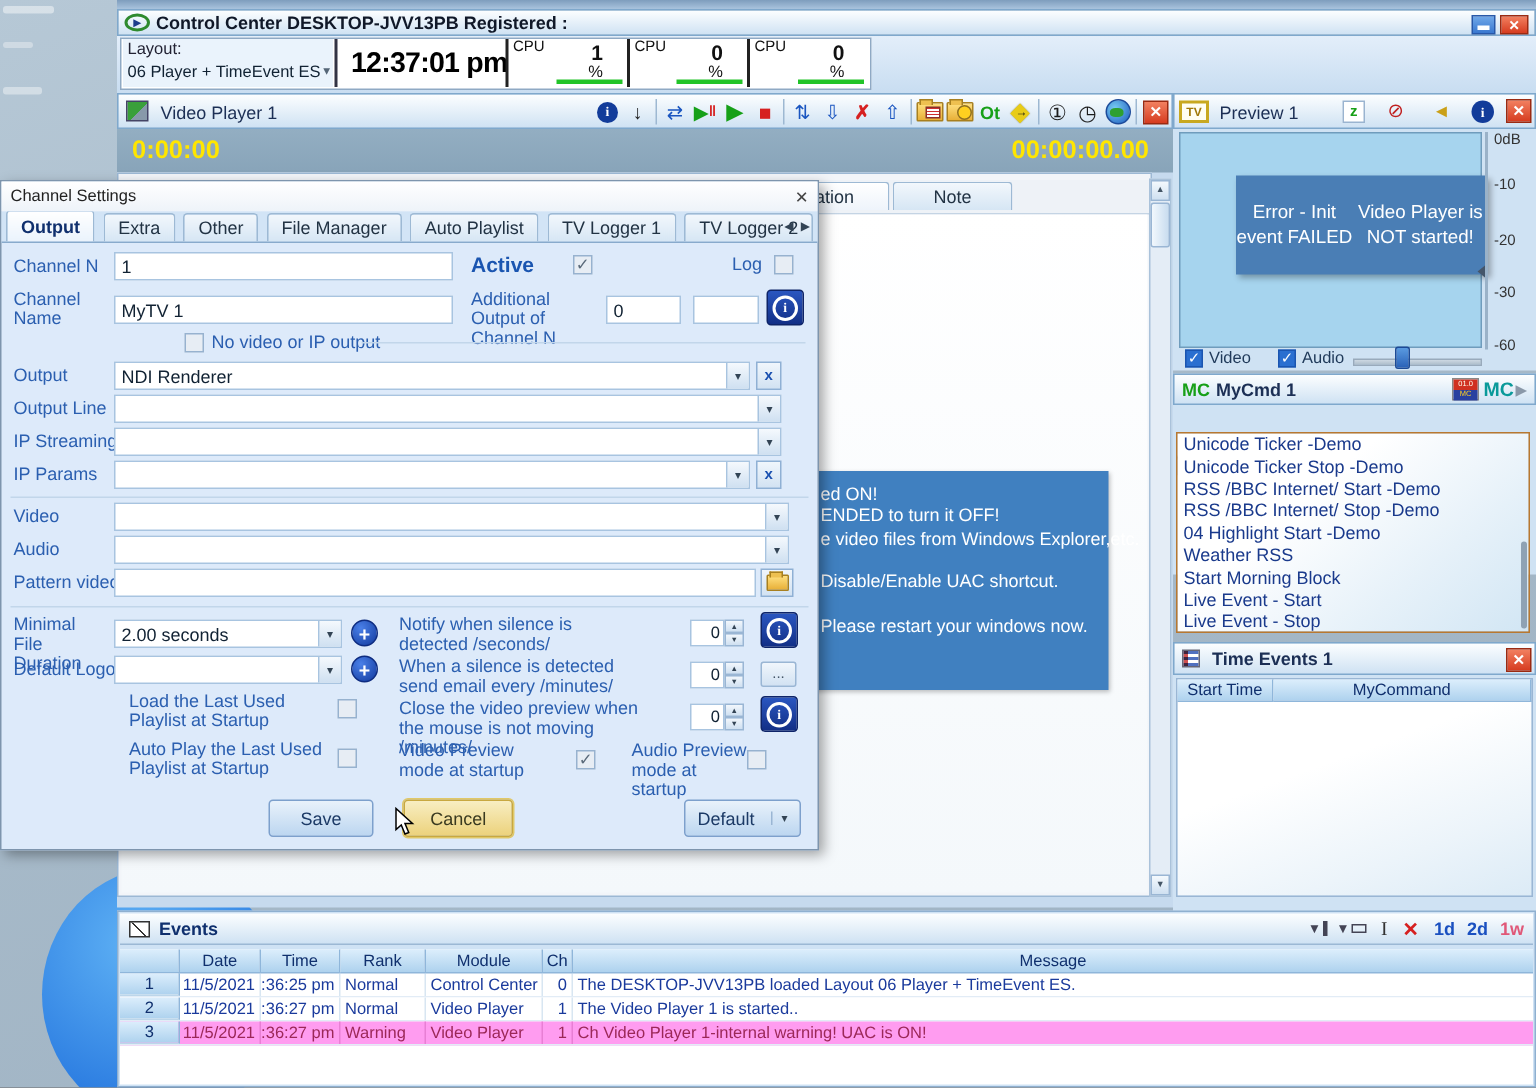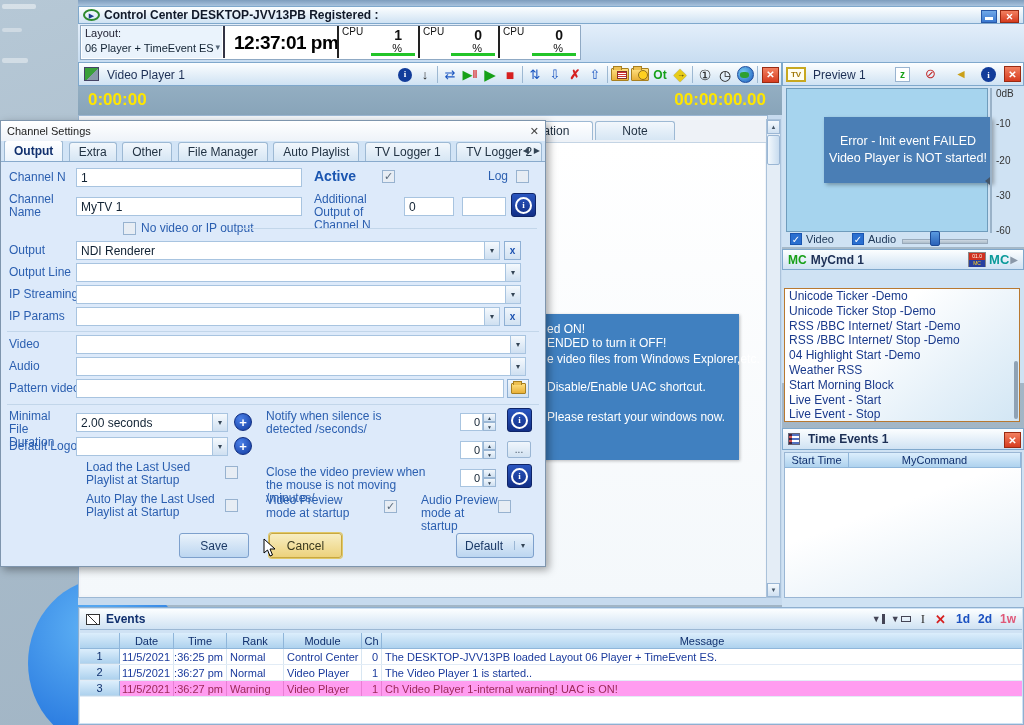--- a/index.html
+++ b/index.html
@@ -220,21 +220,21 @@
       <span class="abs" style="left:112px;top:4px;width:15px;height:15px;background:#fff;border:1px solid #9ab4d0;color:#18a018;font-weight:bold;font-size:10px;display:flex;align-items:center;justify-content:center;box-sizing:border-box;">z</span>
       <span class="abs" style="left:142px;top:3px;font-size:13px;color:#c02020;">⊘</span>
       <span class="abs" style="left:172px;top:4px;font-size:12px;color:#caa018;">◄</span>
       <span class="abs" style="left:198px;top:4px;width:15px;height:15px;border-radius:50%;background:#123c9a;color:#fff;font-size:9px;font-weight:bold;display:flex;align-items:center;justify-content:center;font-family:'Liberation Serif',serif;">i</span>
       <span class="abs closebox" style="right:2px;top:3px;width:17px;height:16px;font-size:10px;">
         <span>✕</span>
       </span>
     </div>
 
     <div class="abs" style="left:4px;top:26px;width:202px;height:144px;background:#a6d4ee;border:1px solid #6f9cbc;box-sizing:border-box;"></div>
-    <div class="abs" style="left:42px;top:55px;width:168px;height:66px;background:#4a7eb5;box-shadow:2px 2px 4px rgba(0,0,0,.3);color:#fff;font-size:12.5px;display:flex;flex-direction:column;align-items:center;justify-content:center;text-align:center;line-height:17px;">
+    <div class="abs" style="left:42px;top:55px;width:168px;height:66px;background:#4a7eb5;box-shadow:2px 2px 4px rgba(0,0,0,.3);color:#fff;font-size:12.5px;display:flex;flex-direction:row;align-items:center;justify-content:center;text-align:center;line-height:17px;">
       <span>Error - Init event FAILED</span>
       <span>Video Player is NOT started!</span>
     </div>
 
     <div class="abs" style="left:208px;top:26px;width:2px;height:145px;background:#9ab2c8;"></div>
     <span class="abs" style="left:203px;top:115px;width:0;height:0;border-top:4px solid transparent;border-bottom:4px solid transparent;border-right:5px solid #44566a;"></span>
     <span class="abs dbl" style="left:214px;top:26px;">0dB</span>
     <span class="abs dbl" style="left:214px;top:56px;">-10</span>
     <span class="abs dbl" style="left:214px;top:93px;">-20</span>
     <span class="abs dbl" style="left:214px;top:128px;">-30</span>
@@ -476,20 +476,21 @@
       <span class="sv">0</span>
       <span class="sb">
           <span>▲</span>
           <span>▼</span>
         </span>
     </div>
     <span class="abs infob" style="left:506px;top:287px;">
         <i>i</i>
       </span>
 
+    <span class="abs lbl" style="left:265px;top:317px;width:168px;">When a silence is detected send email every /minutes/</span>
     <div class="abs spin" style="left:459px;top:320px;">
       <span class="sv">0</span>
       <span class="sb">
           <span>▲</span>
           <span>▼</span>
         </span>
     </div>
     <span class="abs" style="left:506px;top:320px;width:24px;height:17px;background:linear-gradient(#f0f6fc,#d2e2f2);border:1px solid #9ab6d4;border-radius:2px;font-size:10px;color:#456;display:flex;align-items:center;justify-content:center;box-sizing:border-box;">...</span>
 
     <span class="abs lbl" style="left:265px;top:345px;width:176px;">Close the video preview when the mouse is not moving /minutes/</span>

